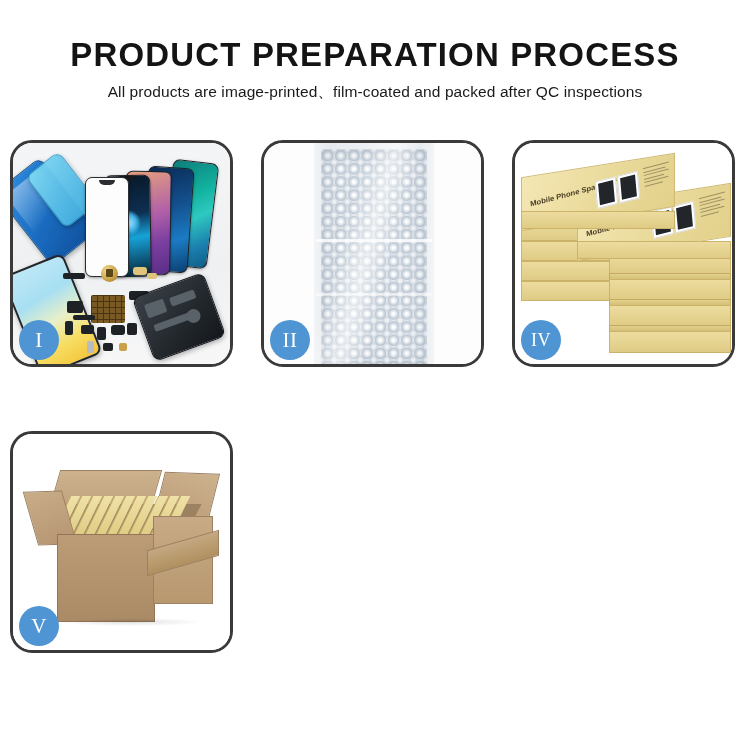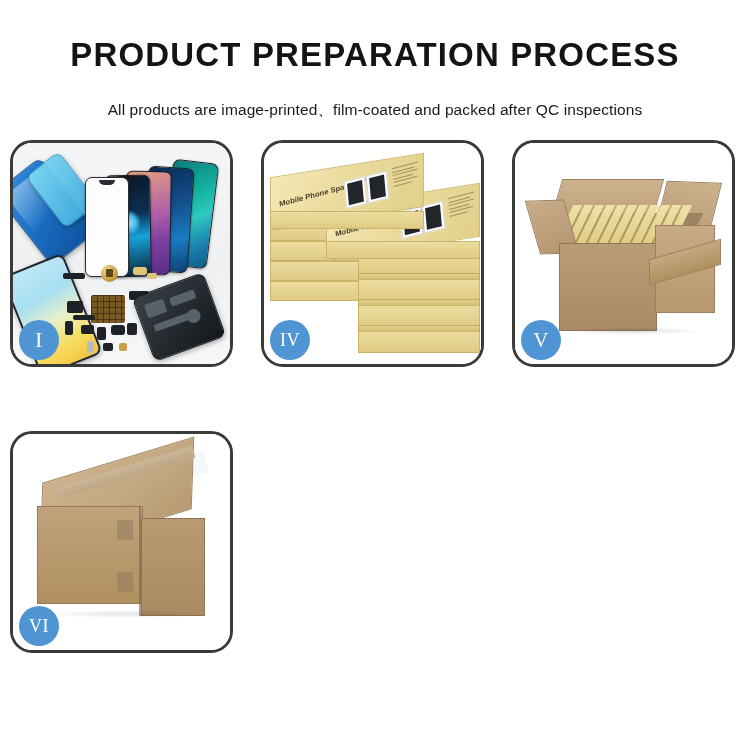--- a/index.html
+++ b/index.html
@@ -13,21 +13,21 @@
   
   .header{padding-top:34px;text-align:center;}
   .title{
     font-size:34px;font-weight:bold;color:#141414;
     letter-spacing:1.2px;line-height:40px;
     transform:scaleX(0.97);transform-origin:center;
     white-space:nowrap;
   }
   .subtitle{
     font-size:15.5px;color:#1a1a1a;line-height:22px;
-    margin-top:25px;white-space:nowrap;letter-spacing:0.1px;
+    margin-top:7px;white-space:nowrap;letter-spacing:0.1px;
   }
 
   
   .grid{
     position:absolute;left:10px;top:140px;
     width:730px;
     display:grid;
     grid-template-columns:repeat(3,223px);
     grid-template-rows:227px 222px;
     column-gap:28px;row-gap:64px;
@@ -220,20 +220,32 @@
         <div class="tiltphone darkback">
           <div class="chip" style="left:8px;top:10px;width:20px;height:14px;"></div>
           <div class="chip" style="left:34px;top:12px;width:26px;height:9px;"></div>
           <div class="chip" style="left:10px;top:32px;width:40px;height:7px;"></div>
           <div class="chip" style="left:44px;top:30px;width:14px;height:14px;border-radius:50%;"></div>
         </div>
       </div>
       <div class="badge">I</div>
     </div>
 
+    <div class="panel">
+      <div class="stage">
+        <div class="bwbg"></div>
+        <div class="sleeve"></div>
+        <div class="bubbles"></div>
+        <div class="bubbles2"></div>
+        <div class="seam" style="top:96px;"></div>
+        <div class="seam" style="top:150px;opacity:.6;"></div>
+        <div class="sheen"></div>
+      </div>
+      <div class="badge">II</div>
+    </div>
 
 
     <div class="panel">
       <div class="stage">
         <div class="p4bg"></div>
         <div class="stack">
 
           <div class="yfront" style="left:0px;  top:64px;  width:92px;height:18px;"></div>
           <div class="yfront" style="left:0px;  top:84px;  width:92px;height:18px;"></div>
           <div class="yfront" style="left:0px;  top:104px; width:92px;height:18px;"></div>
@@ -312,32 +324,15 @@
           <div class="c5flapL"></div>
           <div class="c5front"></div>
           <div class="c5right"></div>
           <div class="c5flapFR"></div>
           <div class="c5shadow"></div>
         </div>
       </div>
       <div class="badge">V</div>
     </div>
 
-    <div class="panel">
-      <div class="stage">
-        <div class="p6bg"></div>
-        <div class="c6">
-          <div class="c6film"></div>
-          <div class="c6top"></div>
-          <div class="c6tape"></div>
-          <div class="c6left"></div>
-          <div class="c6right"></div>
-          <div class="c6seam"></div>
-          <div class="c6tab" style="left:86px;top:60px;width:16px;height:20px;"></div>
-          <div class="c6tab" style="left:86px;top:112px;width:16px;height:20px;"></div>
-          <div class="c6shadow"></div>
-        </div>
-      </div>
-      <div class="badge wide">VI</div>
-    </div>
 
   </div>
 </div>
 
 </body></html>

